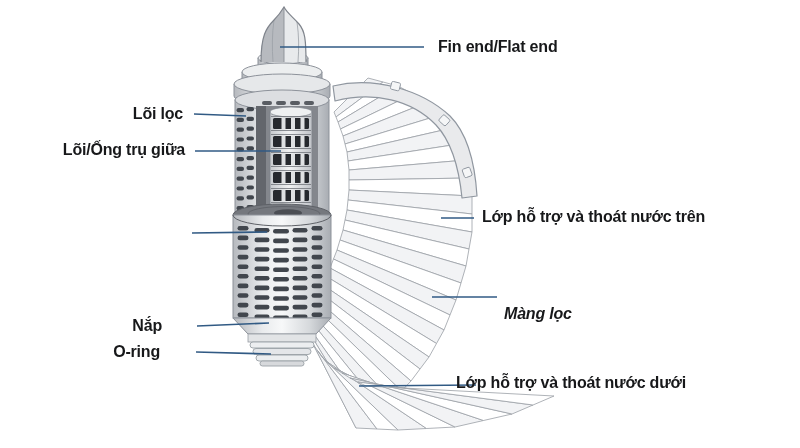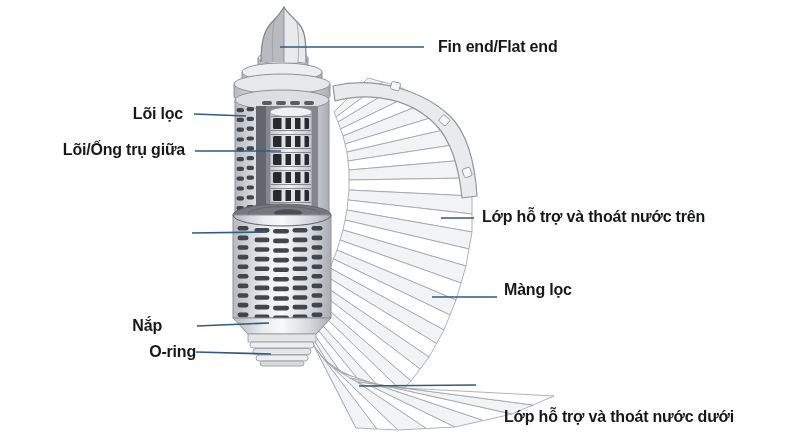--- a/index.html
+++ b/index.html
@@ -242,17 +242,17 @@
       <line x1="441" y1="218" x2="474" y2="218"></line>
       <line x1="432" y1="297" x2="497" y2="297"></line>
       <line x1="359" y1="386" x2="476" y2="385"></line>
     </g>
   </svg>
 
   <div class="lbl" style="left:438px;top:37px;">Fin end/Flat end</div>
   <div class="lbl" style="right:617px;top:104px;margin-left:9px;">Lõi lọc</div>
   <div class="lbl" style="right:615px;top:140px;">Lõi/Ống trụ giữa</div>
   <div class="lbl" style="right:638px;top:316px;">Nắp</div>
-  <div class="lbl" style="right:604px;top:342px;">O-ring</div>
+  <div class="lbl" style="right:640px;top:342px;">O-ring</div>
   <div class="lbl" style="left:482px;top:207px;text-align:right;">Lớp hỗ trợ và thoát nước trên</div>
-  <div class="lbl" style="left:504px;top:280px;">Màng lọc</div>
-  <div class="lbl" style="left:504px;top:373px;margin-top:34px;">Lớp hỗ trợ và thoát nước dưới</div>
+  <div class="lbl" style="left:504px;top:304px;font-style:italic;">Màng lọc</div>
+  <div class="lbl" style="left:456px;top:373px;">Lớp hỗ trợ và thoát nước dưới</div>
 </div>
 
 </body></html>

